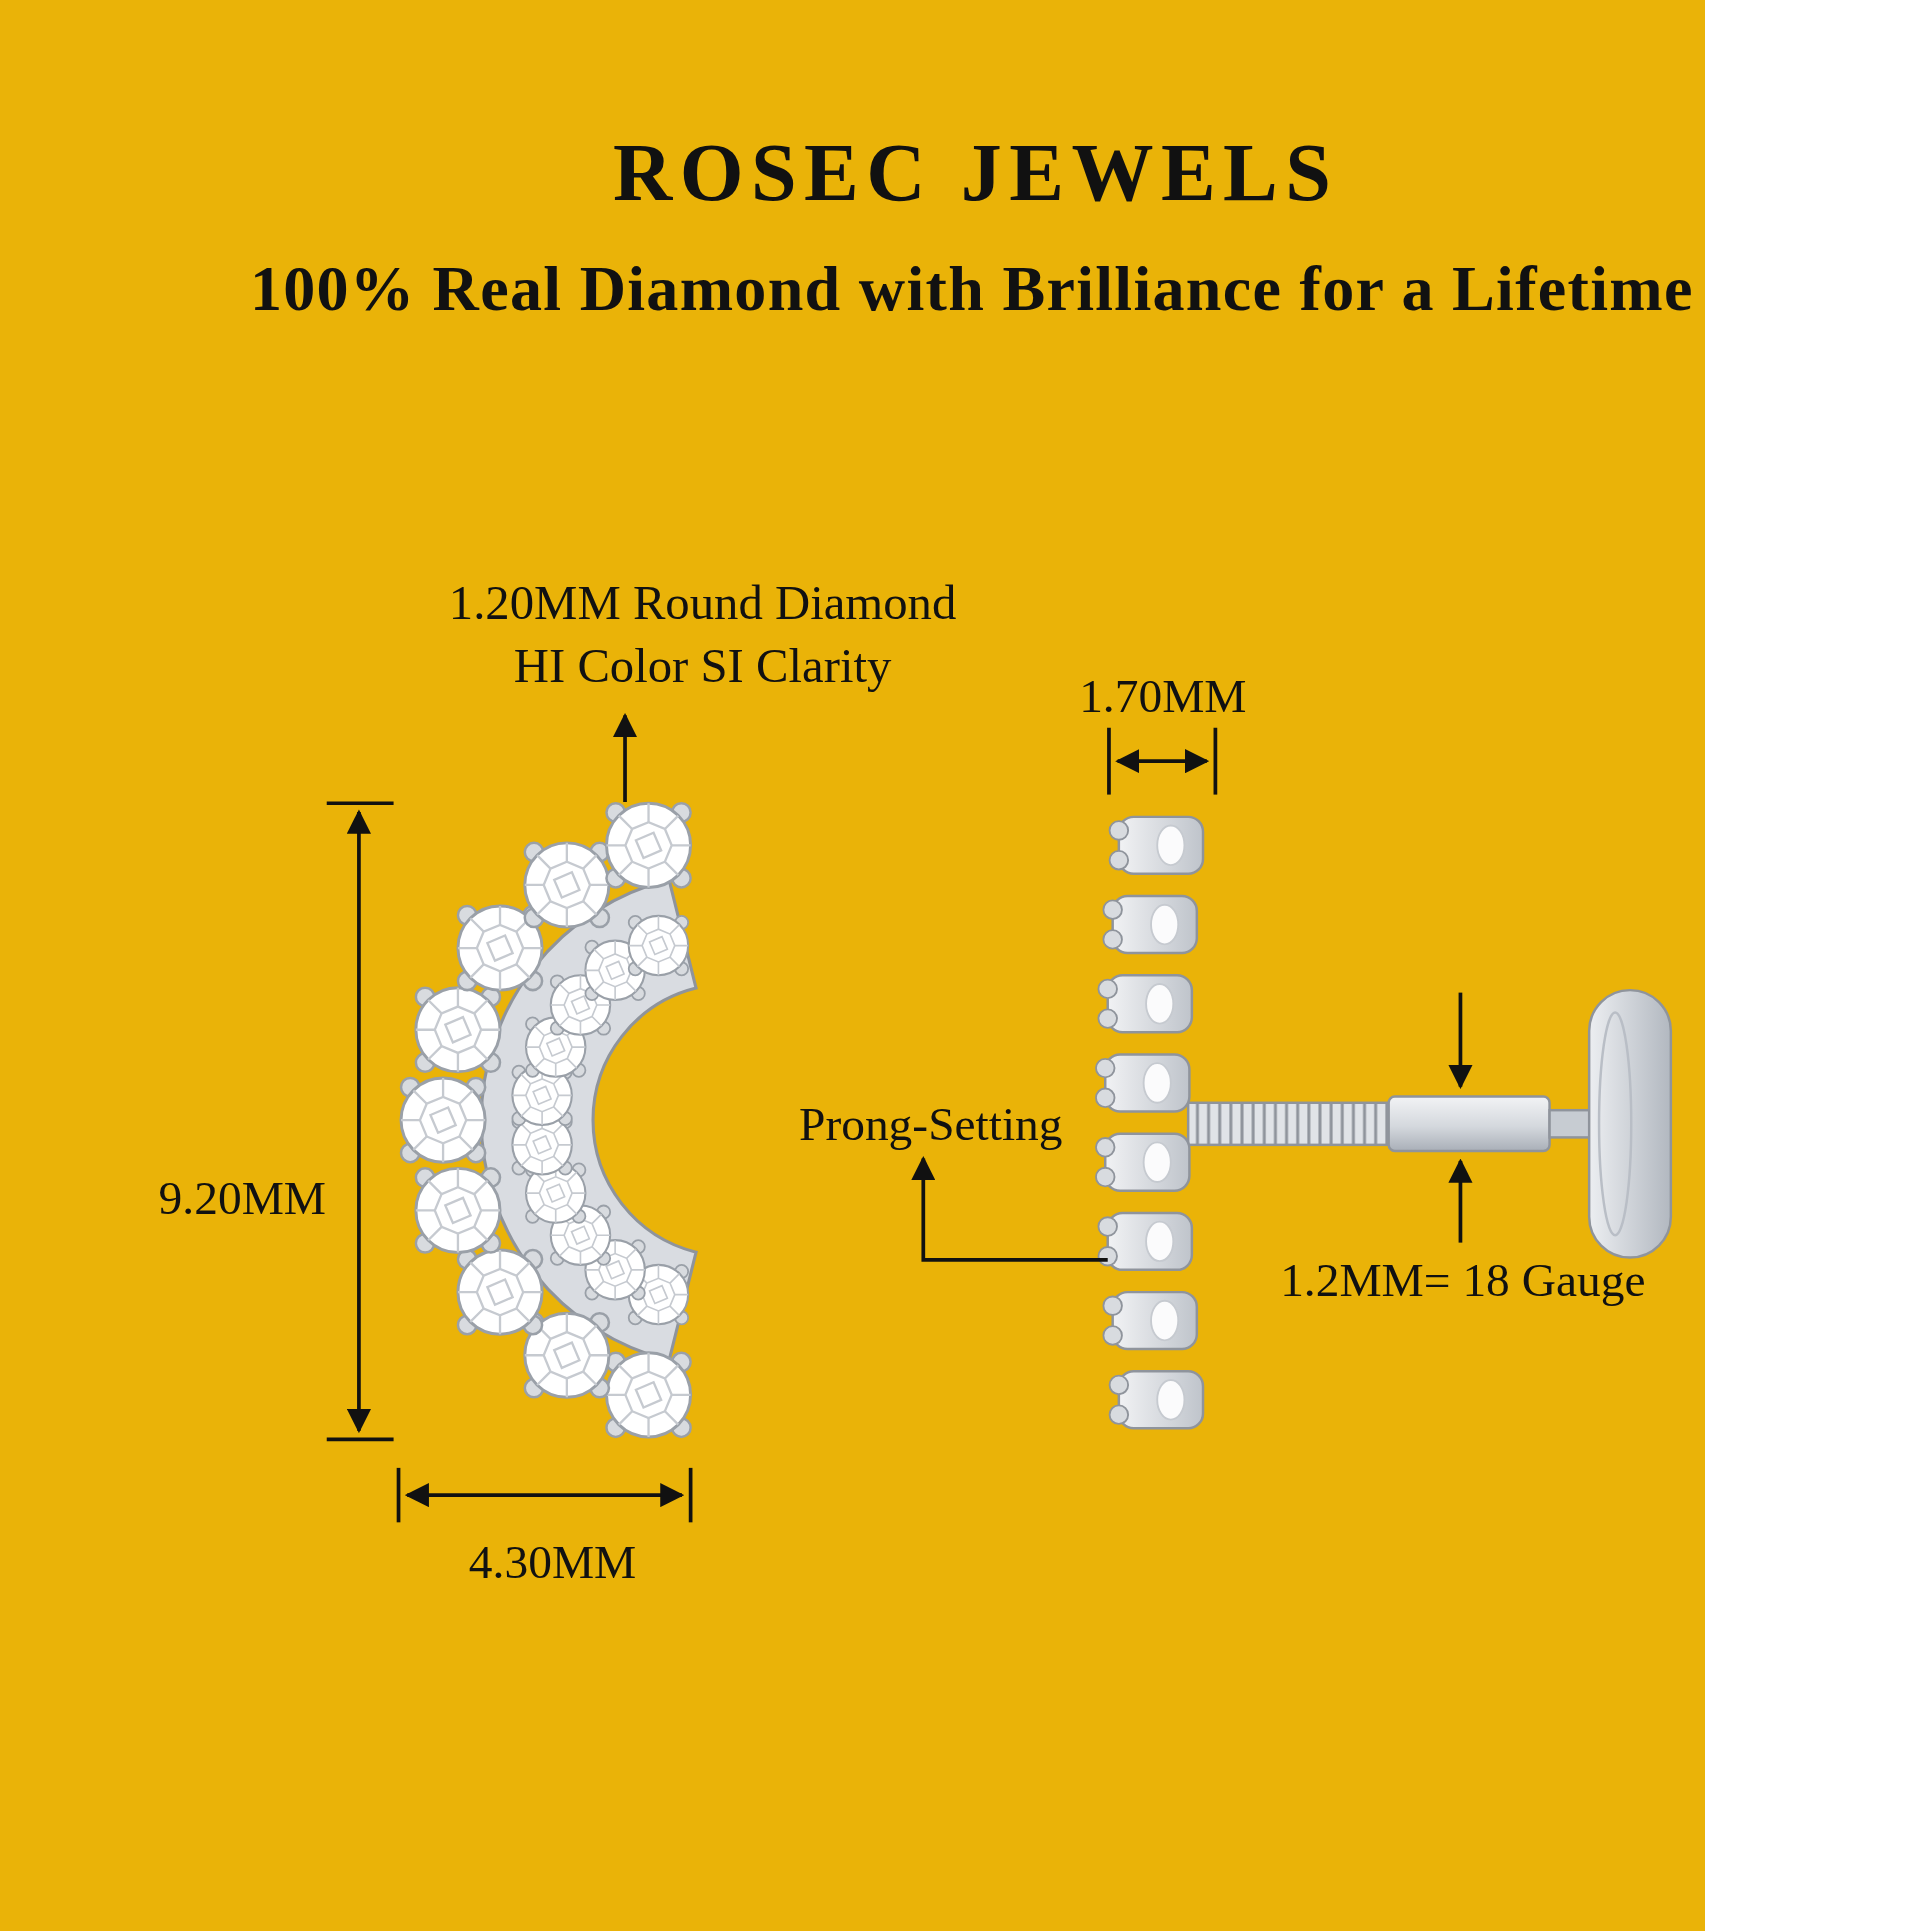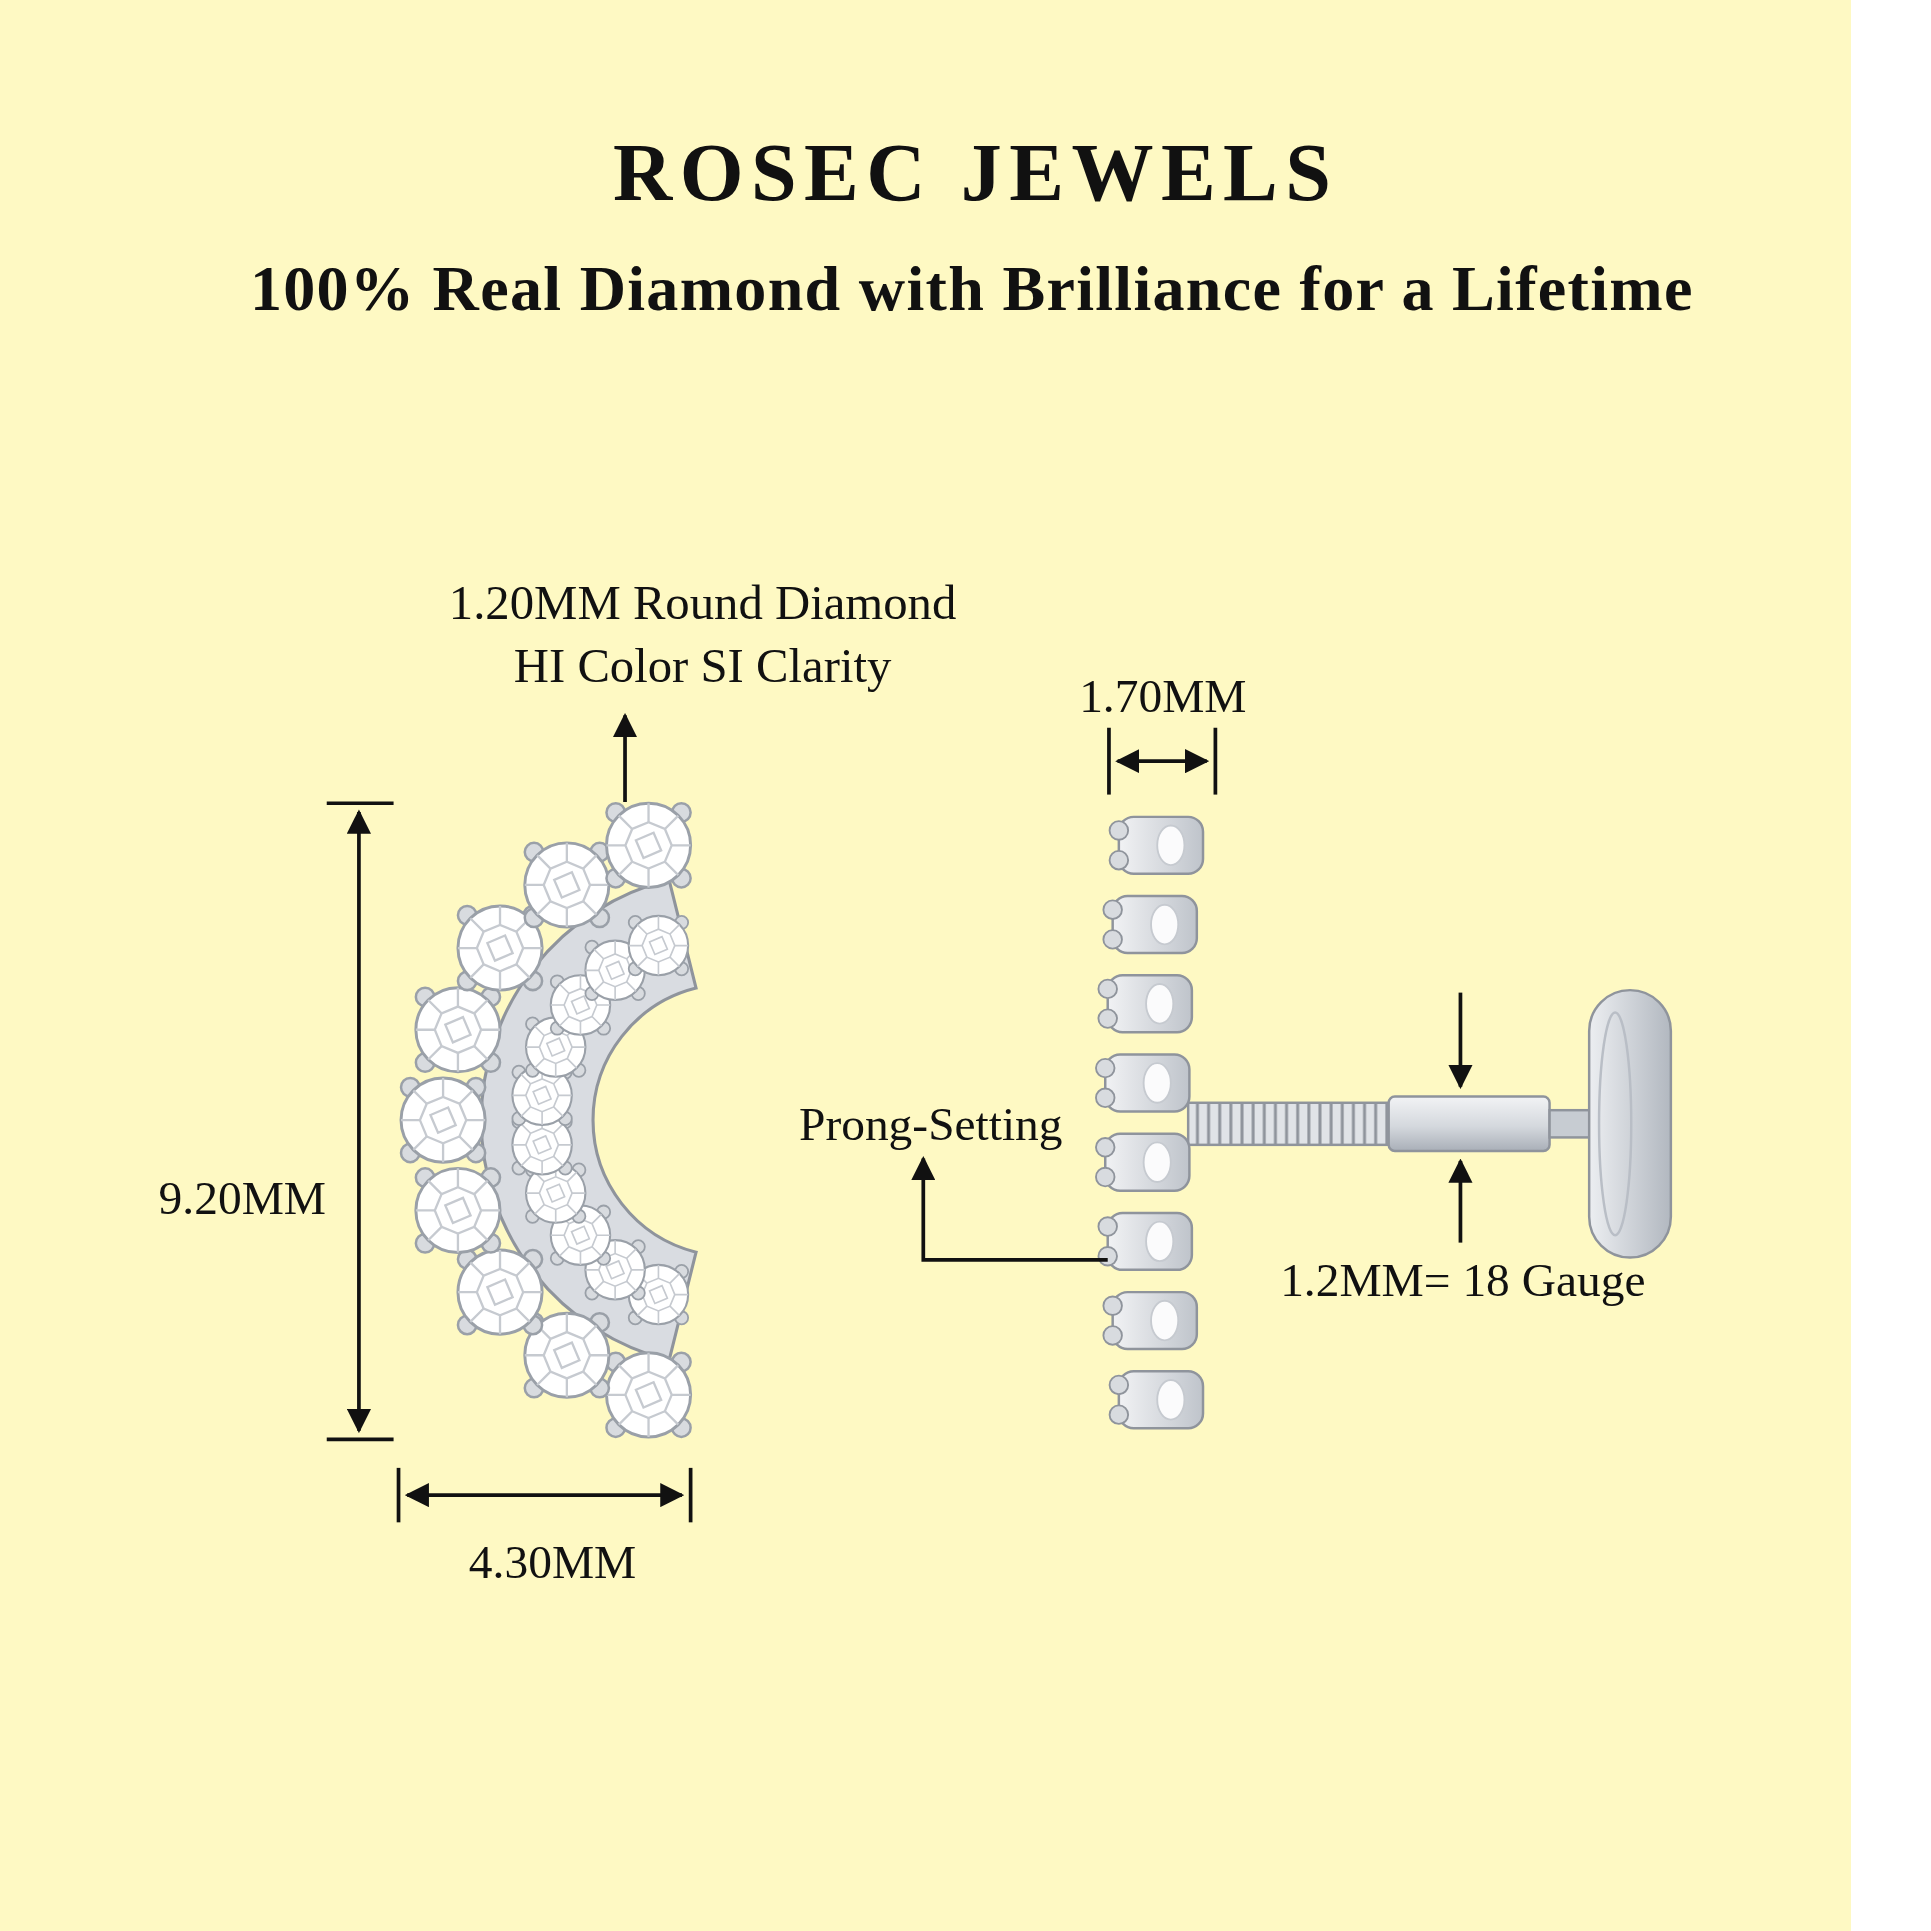--- a/index.html
+++ b/index.html
@@ -1,19 +1,19 @@
 <!DOCTYPE html>
 <html><head>
 <meta charset="utf-8">
 <style>
   html,body{margin:0;padding:0;background:#ffffff;}
   #canvas{
     position:relative;
-    width:1851px;height:1931px;
-    background:#fef9c3;
+    width:1705px;height:1931px;
+    background:#eab308;
     overflow:hidden;
     font-family:"Liberation Serif", serif;
     color:#111111;
   }
   
   #stage{
     position:absolute;top:0;left:0;
     width:1506px;height:1506px;
     transform:scale(1.28205);
     transform-origin:0 0;

